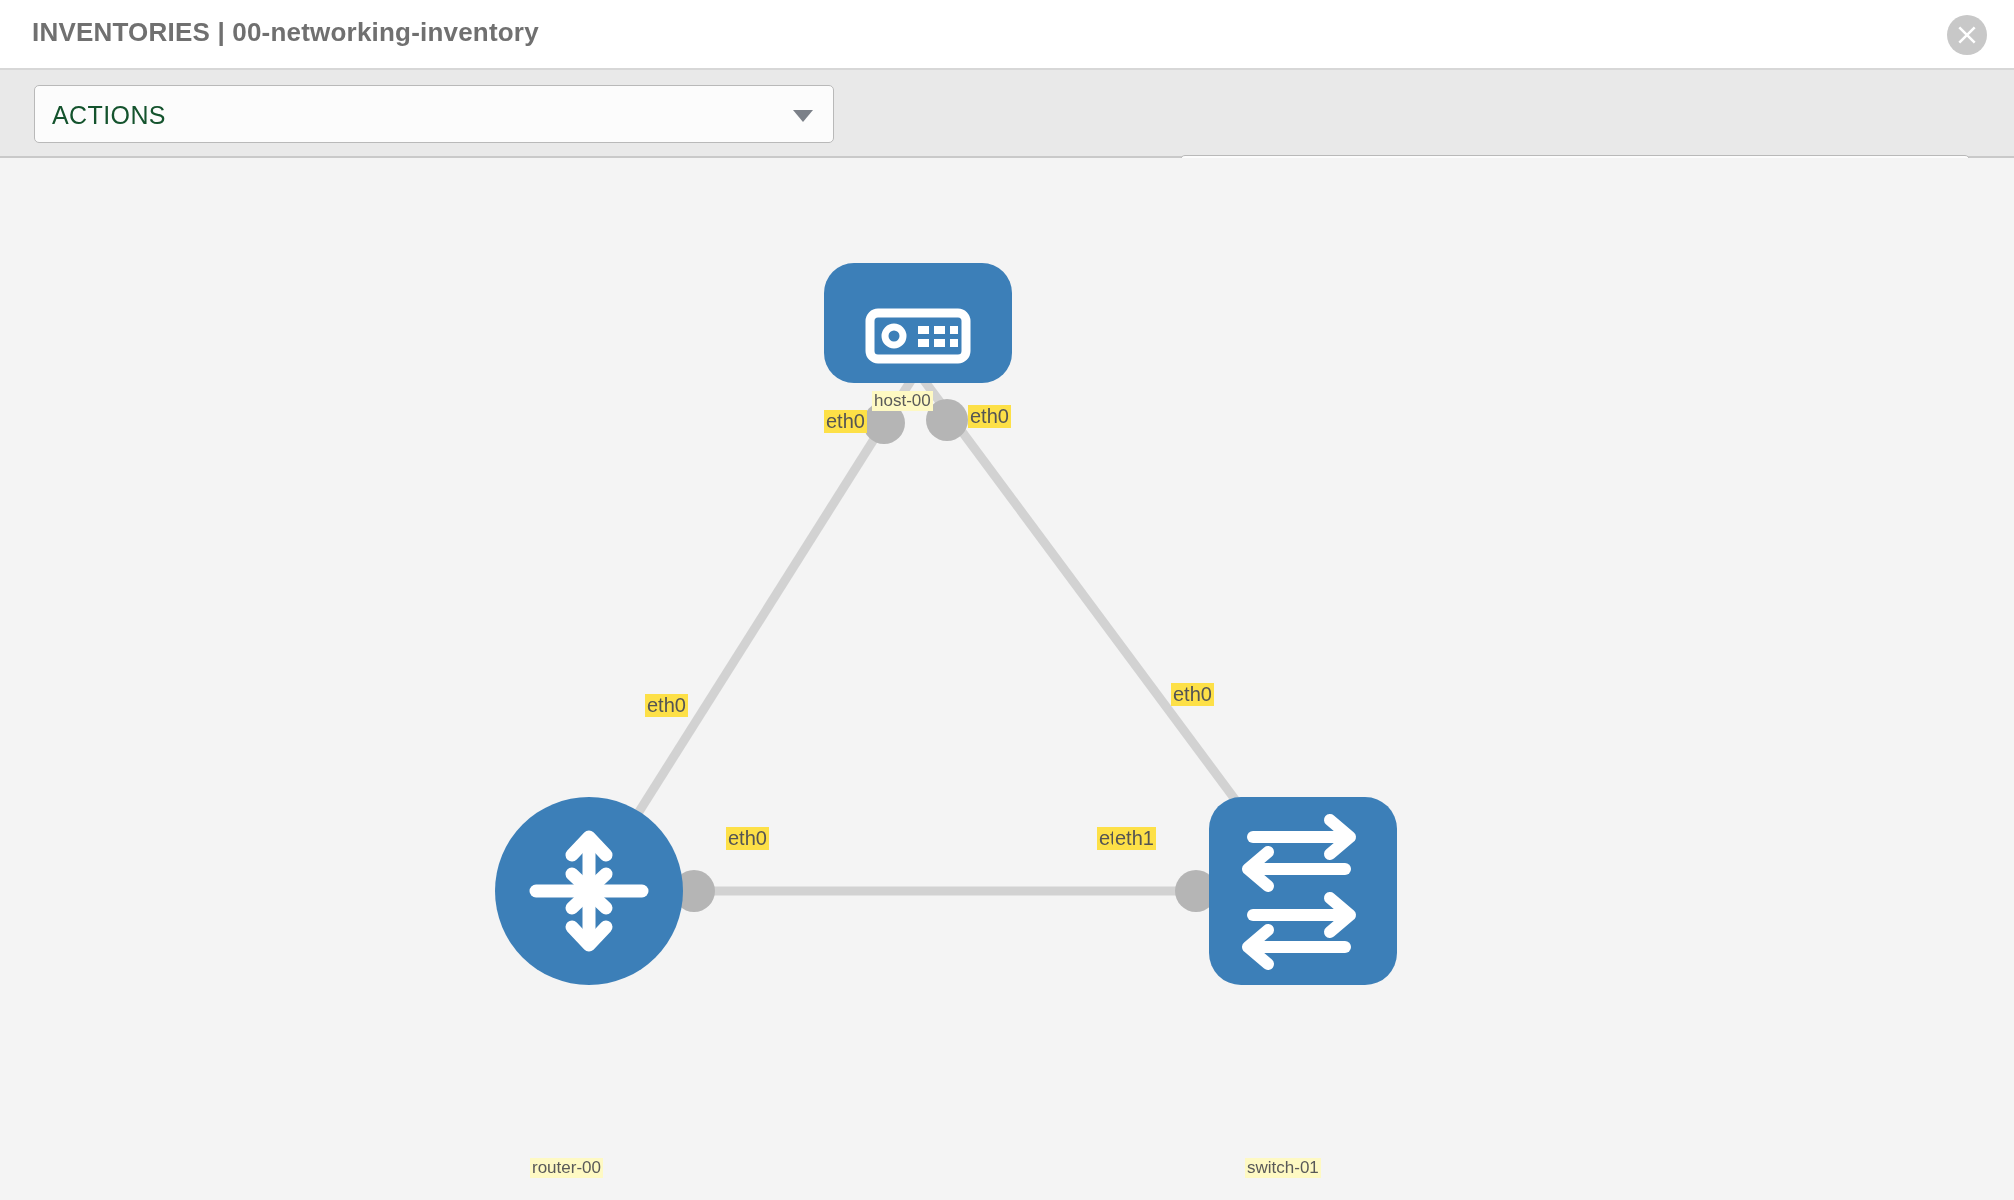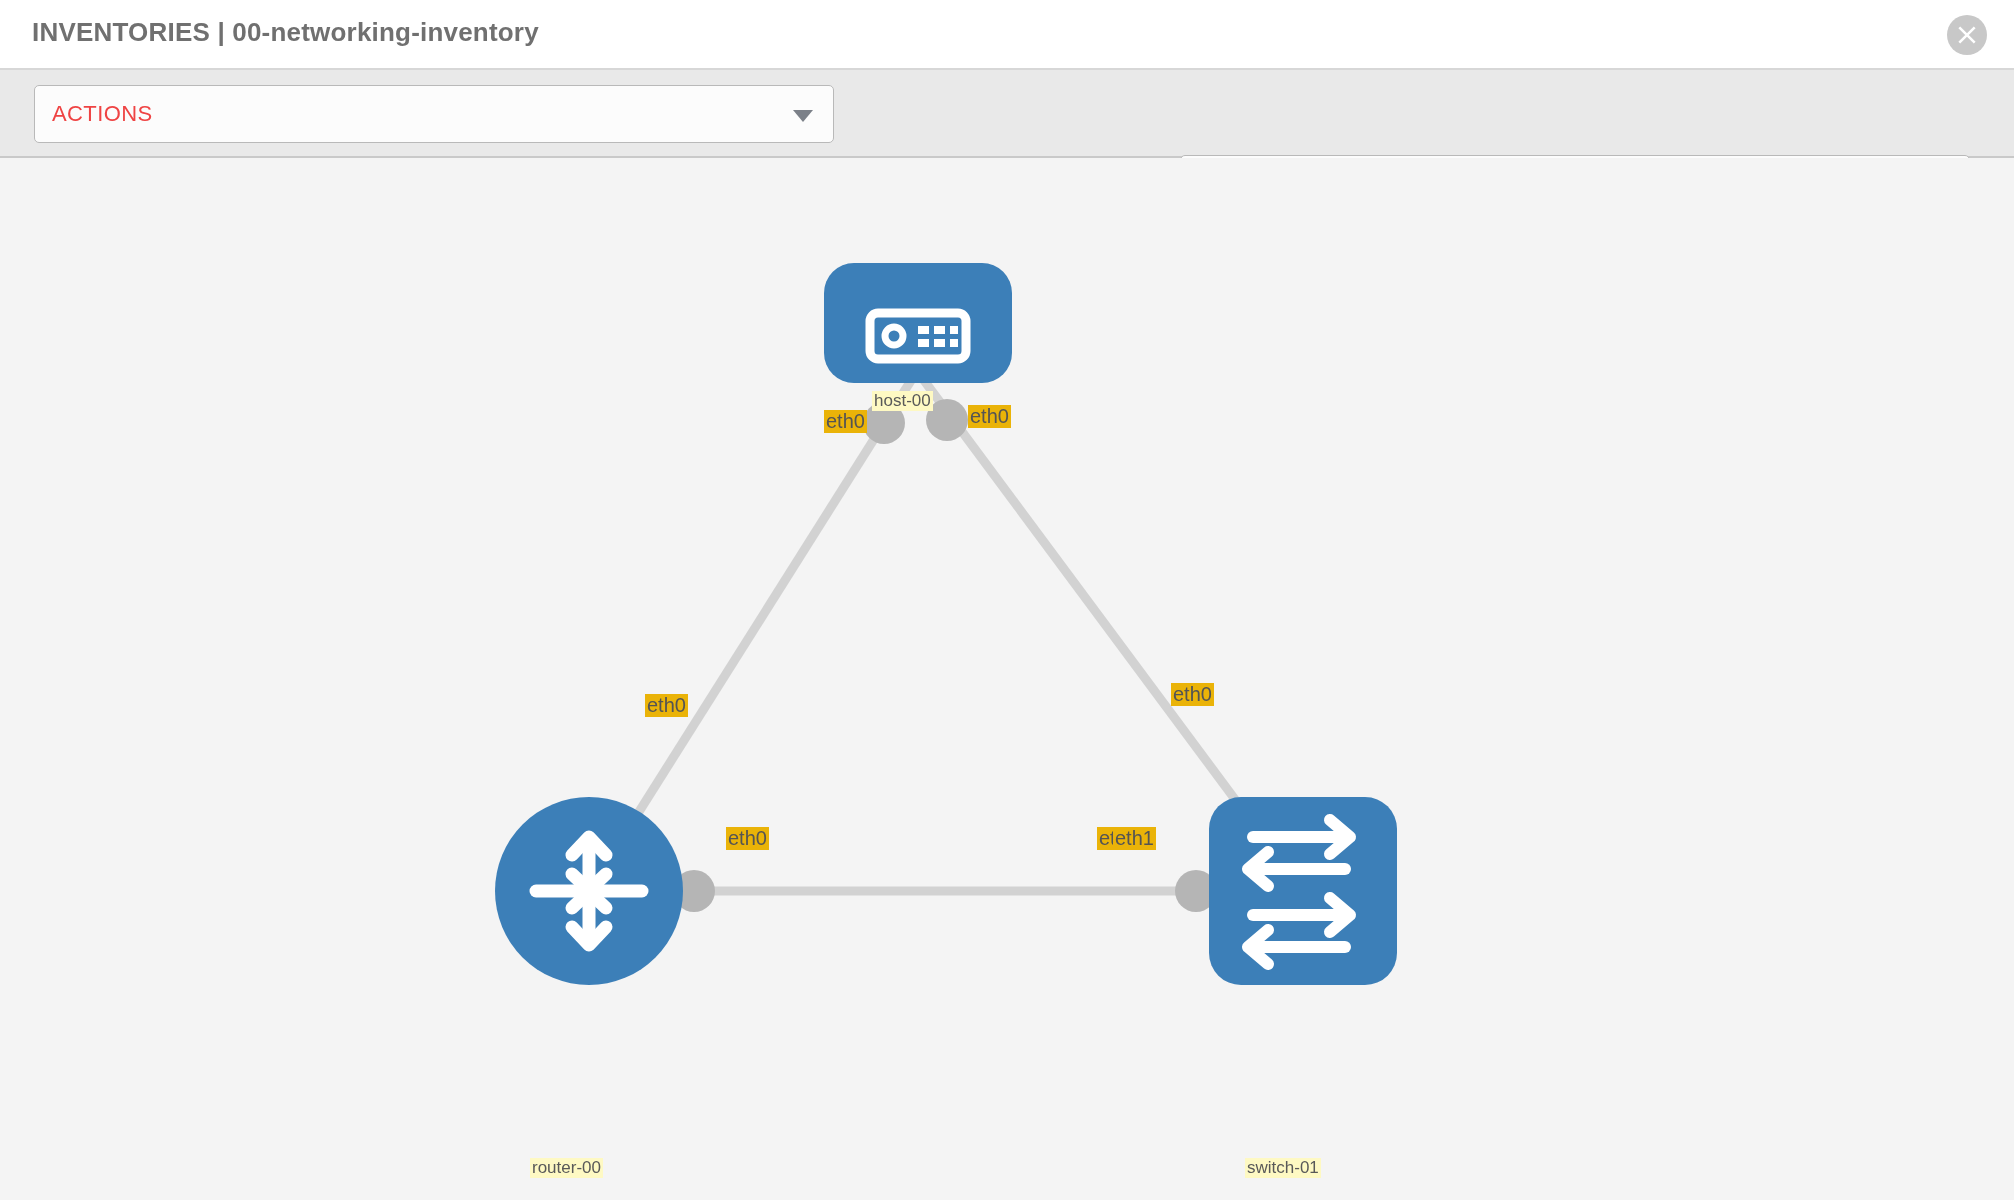--- a/index.html
+++ b/index.html
@@ -37,21 +37,21 @@
   }
   .actions-select {
     position: absolute; left: 34px; top: 15px;
     width: 800px; height: 58px;
     background: #fcfcfc;
     border: 1px solid #b9b9b9; border-radius: 5px;
     cursor: pointer;
   }
   .actions-select .label {
     position: absolute; left: 17px; top: 15px;
-    font-size: 22px; color: #ef4444; letter-spacing: .4px;
+    font-size: 25px; color: #14532d; letter-spacing: .4px;
   }
   .caret {
     position: absolute; right: 20px; top: 24px;
     width: 0; height: 0;
     border-left: 10px solid transparent;
     border-right: 10px solid transparent;
     border-top: 12px solid #7b8088;
   }
   .tool-icon {
     position: absolute; top: 90px;
@@ -85,21 +85,21 @@
   .node-label {
     position: absolute;
     background: #fef9c3;
     color: #595959;
     font-size: 17px;
     white-space: nowrap;
     padding: 0 2px;
   }
   .iface-label {
     position: absolute;
-    background: #eab308;
+    background: #fde047;
     color: #545454;
     font-size: 20px;
     white-space: nowrap;
     padding: 0 2px;
   }
 </style>
 </head>
 <body>
 
 <div id="app">

